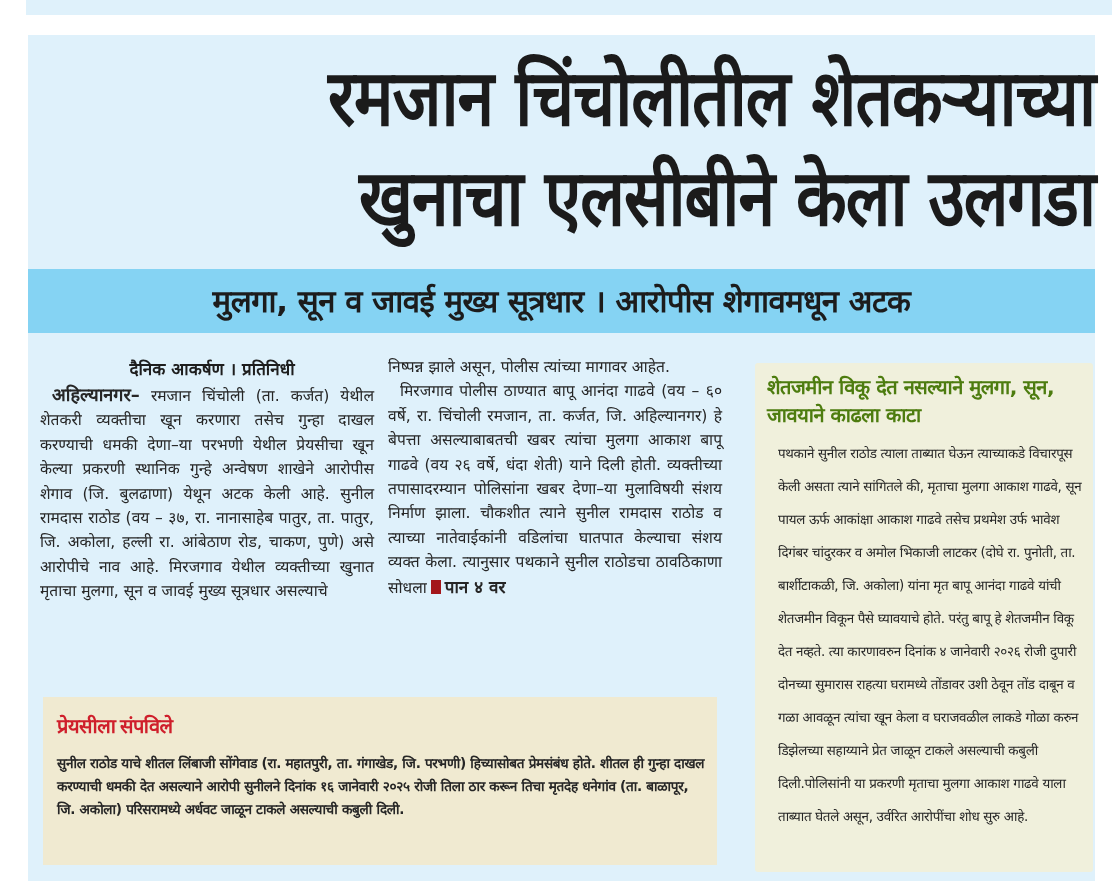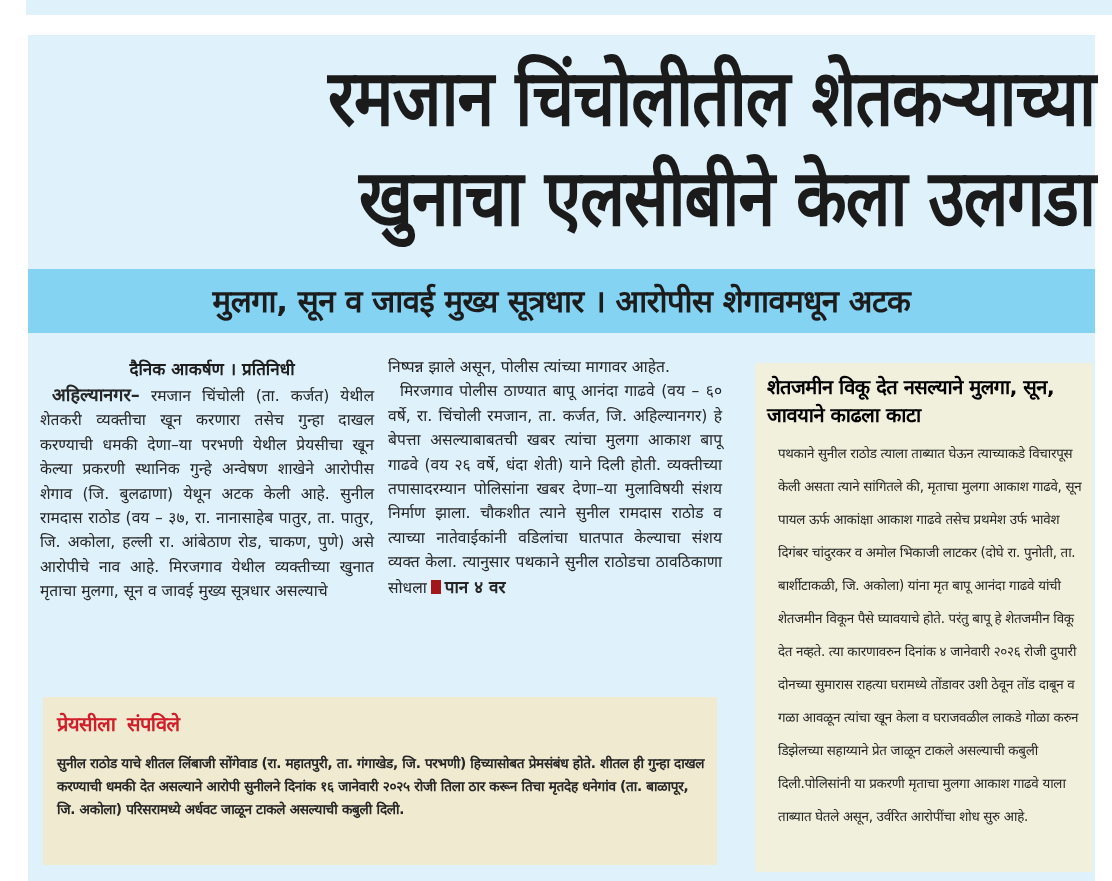--- a/index.html
+++ b/index.html
@@ -62,36 +62,36 @@
   }
   .cont-text { font-weight:bold; font-size:17px; }
   .sidebar {
     position:absolute; left:727px; top:328px; width:338px; height:509px;
     background:#f0f0dc;
     border-radius:3px;
   }
   .sidebar .s-title {
     margin:10px 0 0 12px;
     font-family:"DejaVu Sans", sans-serif; font-weight:bold;
-    font-size:20px; line-height:28px; color:#000000;
+    font-size:20px; line-height:28px; color:#4d7c0f;
     letter-spacing:-0.5px;
   }
   .sidebar .s-body {
     margin:8px 10px 0 23px;
     font-family:"DejaVu Sans", sans-serif; font-weight:normal;
     font-size:13.4px; line-height:33px; color:#262626;
     letter-spacing:-0.3px;
   }
   .box2 {
     position:absolute; left:15px; top:662px; width:674px; height:168px;
     background:#f0ead1;
   }
   .box2 .b-title {
     margin:15px 0 0 14px;
-    font-family:Liberation Mono, monospace; font-weight:bold;
+    font-family:Liberation Serif, serif; font-weight:bold;
     font-size:20px; line-height:28px; color:#cf1f2b;
     letter-spacing:-0.5px;
   }
   .box2 .b-body {
     margin:12px 12px 0 14px;
     font-family:"DejaVu Sans", sans-serif; font-weight:bold;
     font-size:13.6px; line-height:23px; color:#262626;
     letter-spacing:-0.3px;
   }
 </style>

